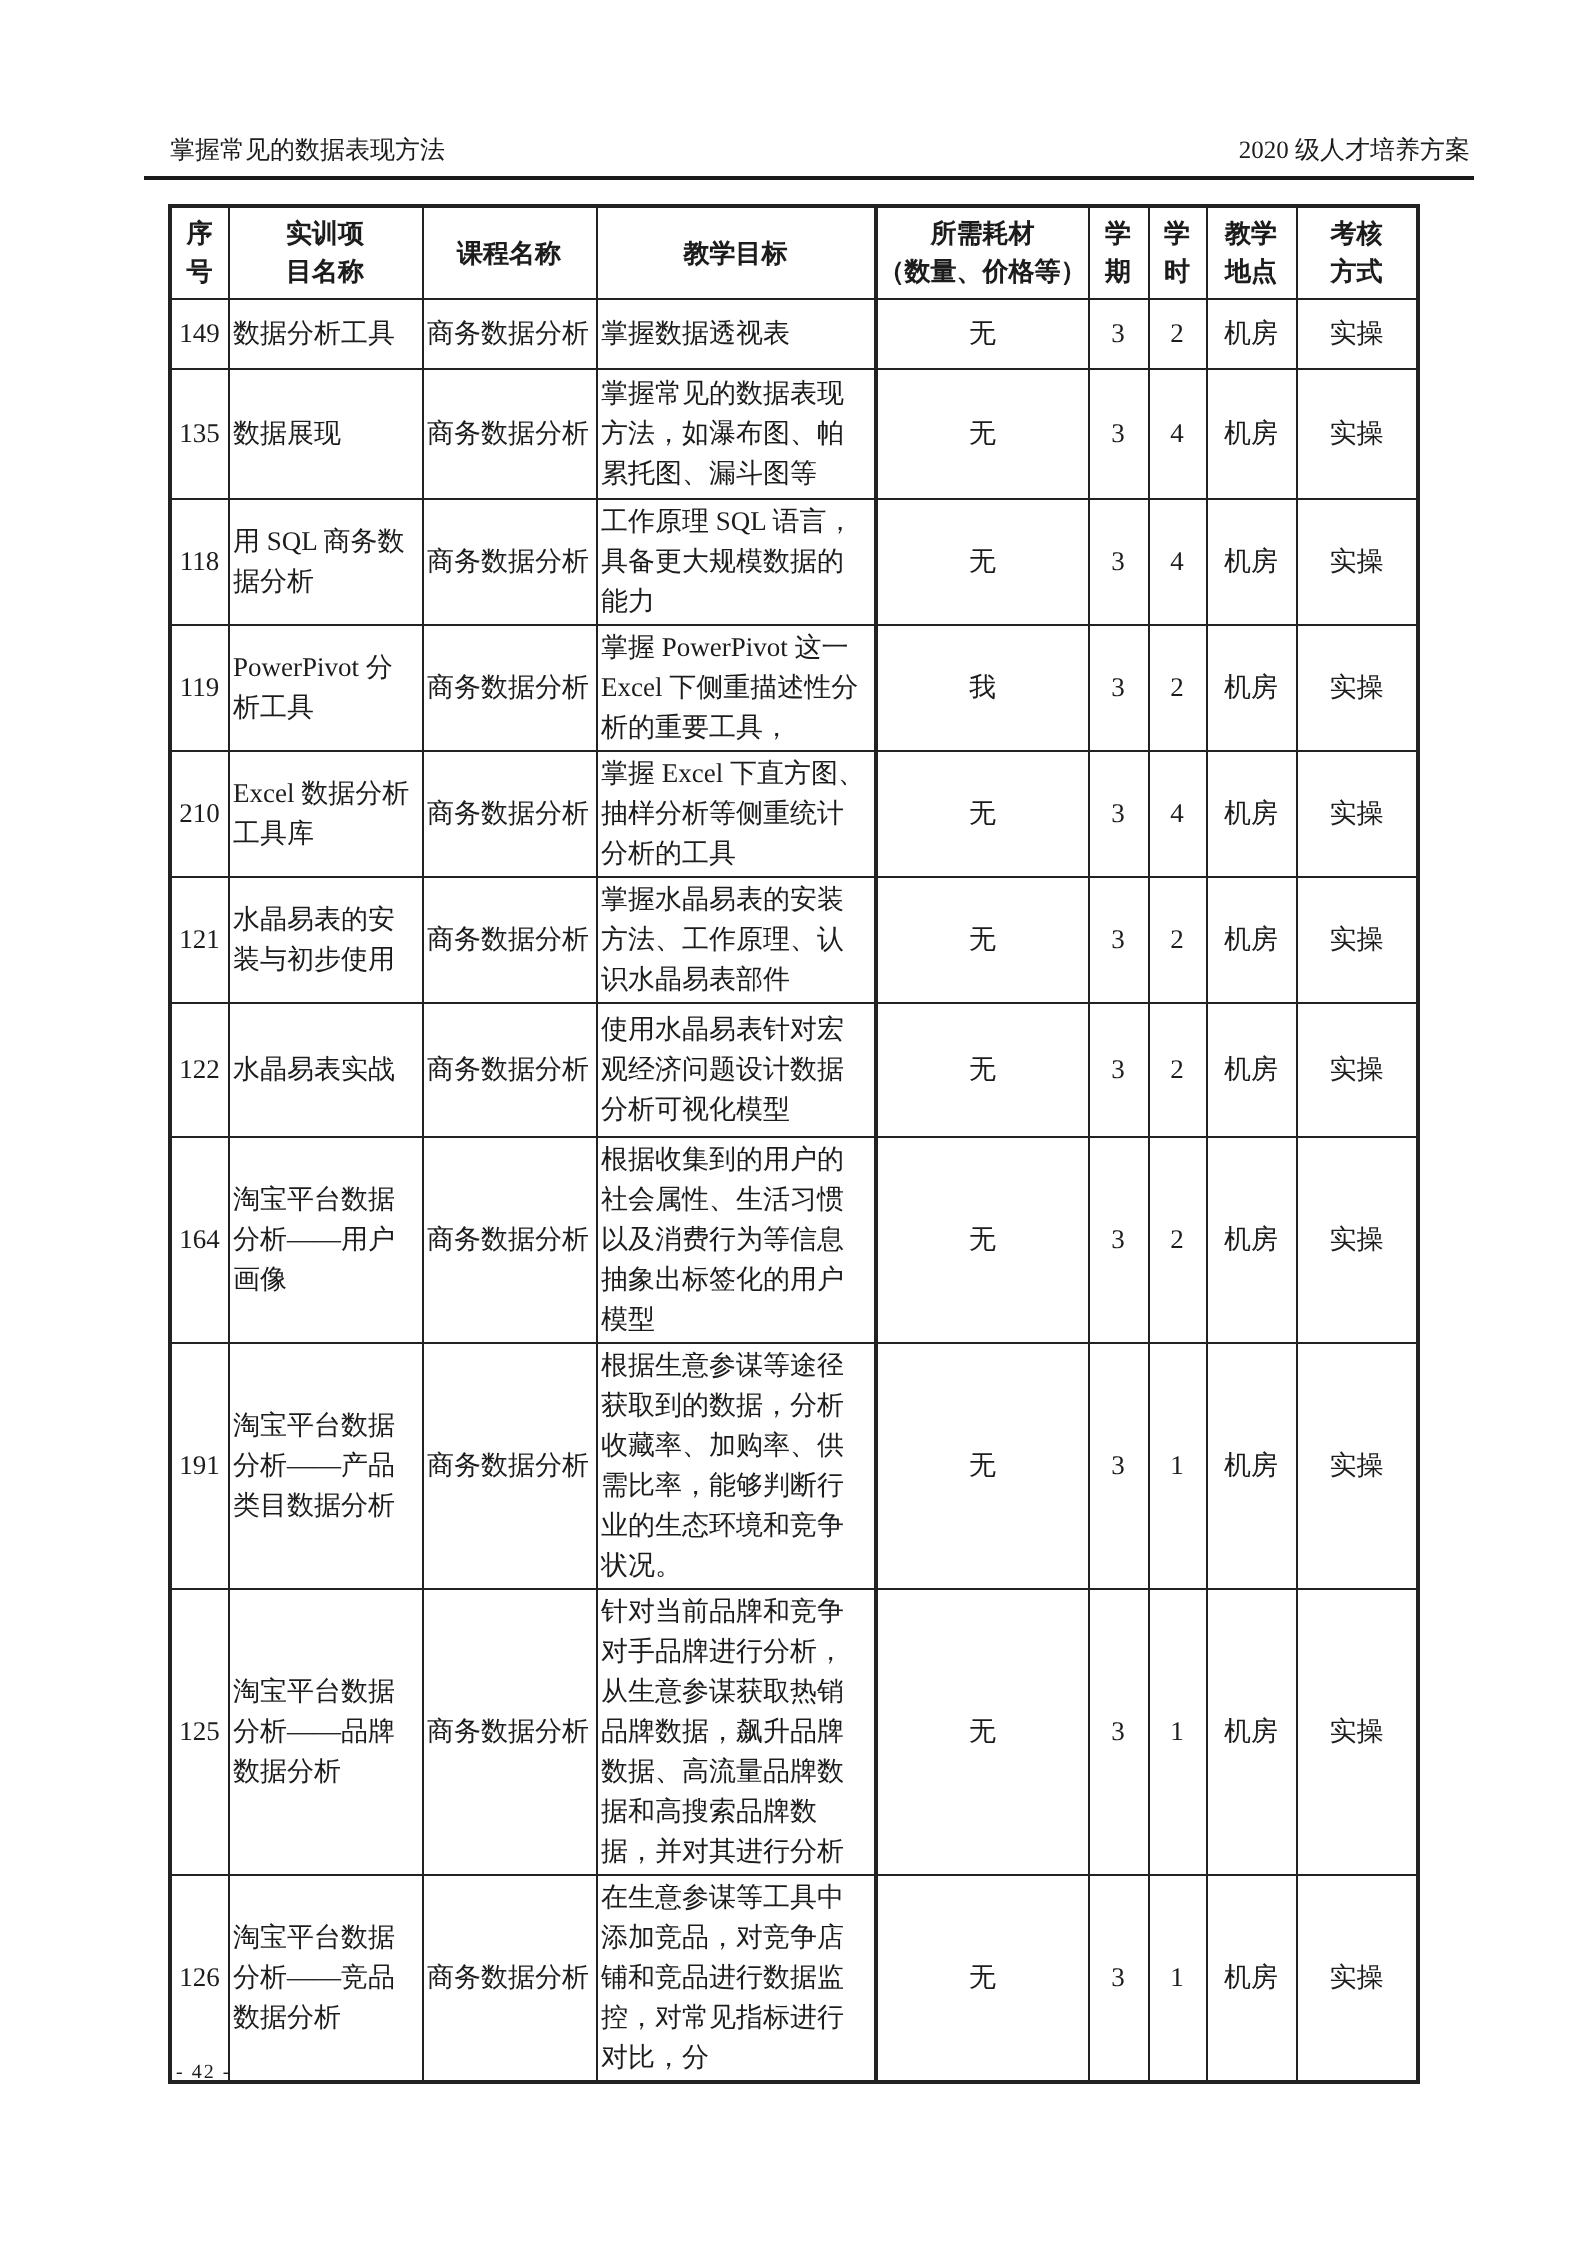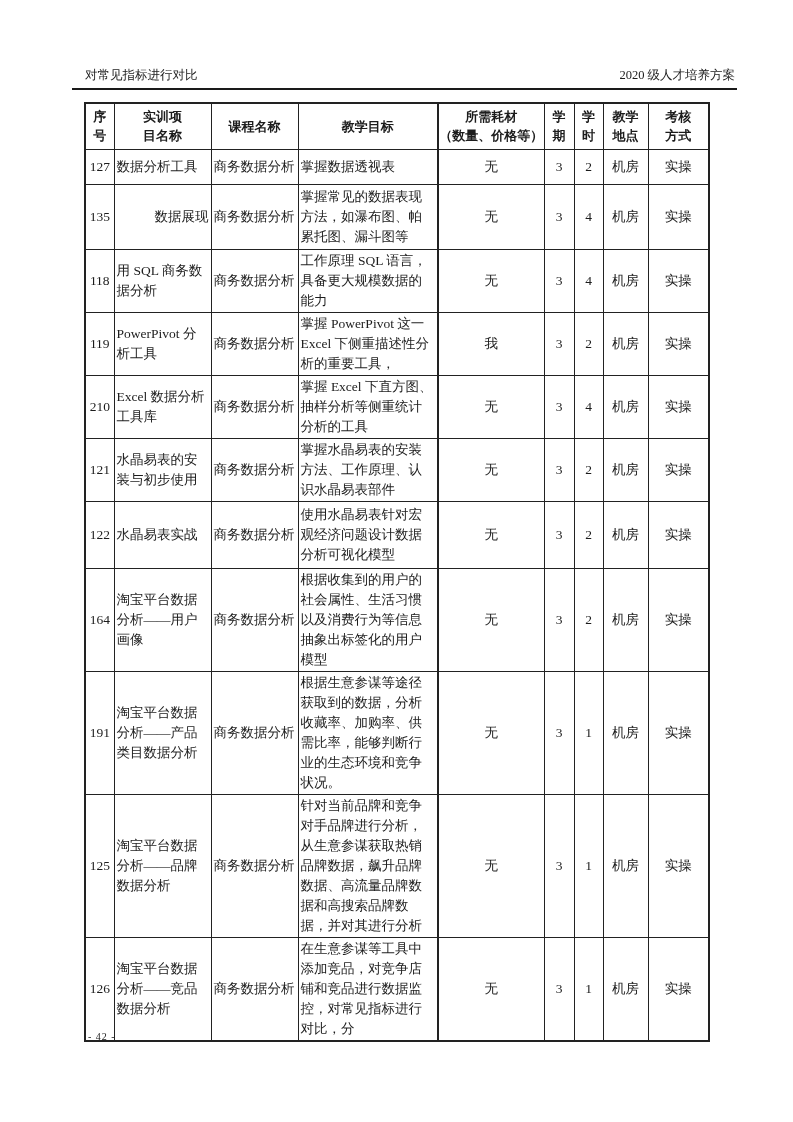--- a/index.html
+++ b/index.html
@@ -66,37 +66,37 @@
   }
   .training-table td:nth-child(1),
   .training-table td:nth-child(5),
   .training-table td:nth-child(6),
   .training-table td:nth-child(7),
   .training-table td:nth-child(8),
   .training-table td:nth-child(9) { text-align: center; }
   .training-table td:nth-child(2),
   .training-table td:nth-child(3),
   .training-table td:nth-child(4) { text-align: left; }
-  .training-table td.tc { text-align: right; margin-left: 48px; }
+  .training-table td.tc { text-align: left; margin-left: 48px; }
   .page-footer {
     position: absolute;
     top: 1031px;
     left: 88px;
     font-size: 10px;
     letter-spacing: 1px;
   }
 </style>
 </head>
 <body>
 
 <div class="page">
 
   <div class="doc-header">
     <div class="doc-header-row">
-      <span>对常见指标进行对比</span>
+      <span>掌握常见的数据表现方法</span>
       <span>2020 级人才培养方案</span>
     </div>
     <div class="doc-header-rule"></div>
   </div>
 
   <table class="training-table">
     <colgroup>
       <col style="width:29px">
         <col style="width:97px">
         <col style="width:87px">
@@ -120,21 +120,21 @@
       <th>学
 期</th>
       <th>学
 时</th>
       <th>教学
 地点</th>
       <th>考核
 方式</th>
     </tr>
     <tr style="height:35px">
-      <td>127</td>
+      <td>149</td>
       <td>数据分析工具</td>
       <td>商务数据分析</td>
       <td>掌握数据透视表</td>
       <td>无</td>
       <td>3</td>
       <td>2</td>
       <td>机房</td>
       <td>实操</td>
     </tr>
     <tr style="height:65px">

